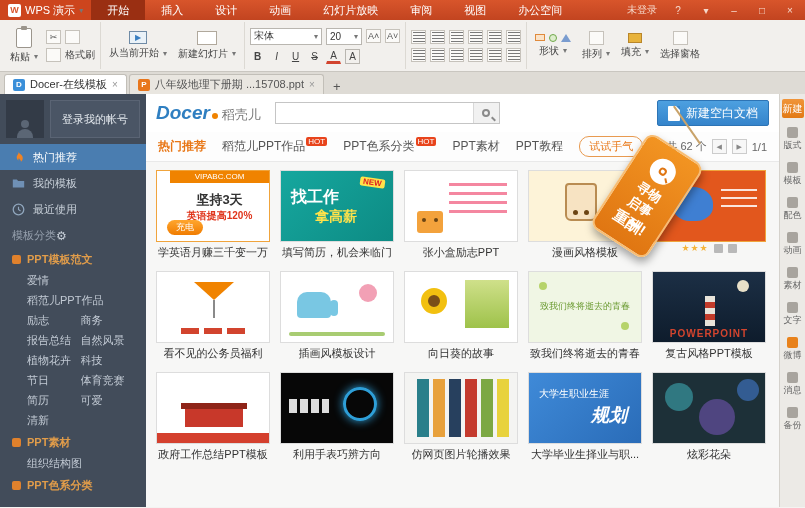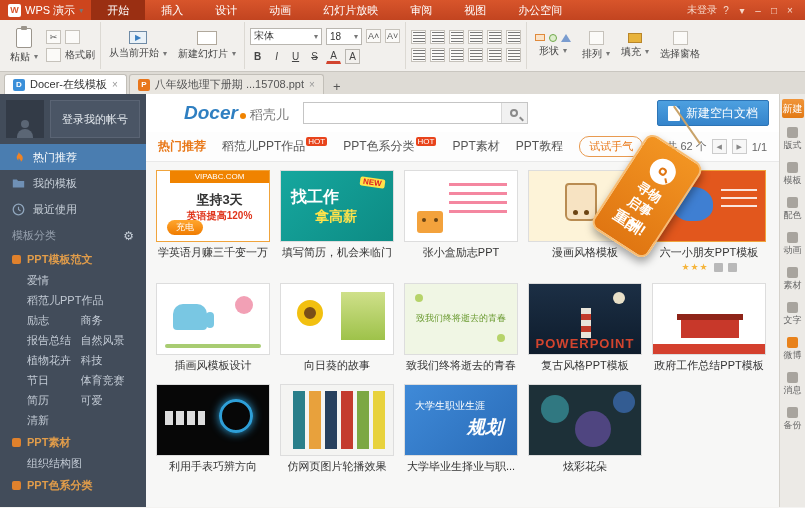--- a/index.html
+++ b/index.html
@@ -6,21 +6,21 @@
   *{box-sizing:border-box;}
   #app{width:805px;height:508px;position:relative;overflow:hidden;background:#f4f3f1;
        font-family:"Liberation Sans","DejaVu Sans",sans-serif;color:#333;}
   
   .titlebar{height:20px;background:linear-gradient(#d8552b,#c24420);display:flex;align-items:stretch;color:#fff;font-size:11px;}
   .logo{display:flex;align-items:center;gap:4px;padding:0 8px;background:#cd451d;}
   .wps-w{width:13px;height:13px;background:#fff;color:#d8552b;font-weight:bold;font-size:9px;text-align:center;line-height:13px;border-radius:2px;}
   .menu{display:flex;}
   .menu-item{padding:0 16px;display:flex;align-items:center;cursor:default;}
   .menu-item.active{background:#9a2f12;}
-  .tb-right{margin-left:auto;display:flex;align-items:center;gap:2px;padding-right:8px;font-size:10px;color:#f6d9cb;}
+  .tb-right{margin-left:auto;display:flex;align-items:center;gap:14px;padding-right:8px;font-size:10px;color:#f6d9cb;}
   .winbtn{width:14px;text-align:center;}
   
   .ribbon{height:52px;background:#f2f0ed;border-bottom:1px solid #c9c6c0;display:flex;align-items:stretch;padding:2px 2px;}
   .rgroup{display:flex;align-items:center;padding:0 5px;border-right:1px solid #dcd9d3;gap:5px;}
   .vbtn{display:flex;flex-direction:column;align-items:center;justify-content:center;font-size:10px;color:#444;gap:2px;padding:0 3px;min-width:34px;}
   .vstack{display:flex;flex-direction:column;gap:4px;font-size:10px;color:#444;}
   .hrow{display:flex;align-items:center;gap:4px;}
   .icbox{width:15px;height:14px;border:1px solid #c6c2bb;background:#fbfaf8;display:flex;align-items:center;justify-content:center;font-size:9px;color:#555;}
   .sel-box{height:17px;border:1px solid #b9b6b0;background:#fff;display:flex;align-items:center;justify-content:space-between;font-size:10px;padding:0 3px;color:#333;}
   .fmt-letter{width:15px;height:15px;display:flex;align-items:center;justify-content:center;border:1px solid transparent;font-size:10px;color:#444;}
@@ -51,31 +51,31 @@
   .sidebar{width:146px;background:#424c5a;color:#c8d0d9;font-size:11px;overflow:hidden;flex-shrink:0;}
   .account{display:flex;margin:6px;gap:6px;}
   .avatar{width:38px;height:38px;background:#333b47;display:flex;align-items:end;justify-content:center;}
   .person{width:18px;height:18px;position:relative;}
   .person:before{content:"";position:absolute;left:5px;top:0;width:8px;height:8px;border-radius:50%;background:#5b6675;}
   .person:after{content:"";position:absolute;left:1px;top:9px;width:16px;height:9px;border-radius:8px 8px 0 0;background:#5b6675;}
   .login-btn{flex:1;border:1px solid #5a6474;background:#4a5565;color:#e6ebf0;display:flex;align-items:center;justify-content:center;font-size:11px;}
   .snav-item{height:26px;display:flex;align-items:center;gap:8px;padding:0 12px;}
   .snav-item.active{background:#4a7db0;color:#fff;}
   .sic{width:13px;height:13px;flex-shrink:0;}
-  .classify{display:flex;align-items:center;justify-content:space-between;padding:6px 12px;color:#97a1ae;font-size:11px;}
+  .classify{display:flex;align-items:center;padding:6px 12px;color:#97a1ae;font-size:11px;}
   .gear{color:#c8d0d9;font-size:12px;}
   .sec{color:#e09c4a;font-weight:bold;padding:3px 12px;display:flex;gap:6px;align-items:center;font-size:11px;}
   .sec .bullet{width:9px;height:9px;background:#e0812c;border-radius:2px;}
   .links{display:flex;flex-wrap:wrap;padding:0 12px 2px 27px;}
   .links a{width:50%;line-height:20px;color:#c2cad4;text-decoration:none;font-size:11px;white-space:nowrap;overflow:hidden;}
   .links a.full{width:100%;}
   
   .center{width:633px;display:flex;flex-direction:column;background:#fff;position:relative;flex-shrink:0;}
   .dheader{height:38px;display:flex;align-items:center;padding:0 10px;gap:14px;}
-  .docer-logo{display:flex;align-items:baseline;gap:4px;margin-left:28px;}
+  .docer-logo{display:flex;align-items:baseline;gap:4px;}
   .docer-en{color:#2f7fc1;font-size:19px;font-weight:bold;font-style:italic;}
   .docer-dot{width:6px;height:6px;border-radius:50%;background:#f08300;display:inline-block;margin-left:-2px;}
   .docer-cn{color:#777;font-size:13px;}
   .search{width:225px;height:22px;border:1px solid #c5c5c5;display:flex;align-items:center;background:#fff;}
   .search input{flex:1;border:none;outline:none;font-size:11px;padding:0 6px;min-width:0;background:transparent;font-family:inherit;}
   .mag-btn{width:26px;height:100%;background:#f1f1f1;border-left:1px solid #d8d8d8;display:flex;align-items:center;justify-content:center;}
   .mag{width:8px;height:8px;border:2px solid #8a8a8a;border-radius:50%;position:relative;}
   .mag:after{content:"";position:absolute;left:7px;top:7px;width:5px;height:2px;background:#8a8a8a;transform:rotate(45deg);}
   .newdoc{margin-left:auto;height:26px;background:linear-gradient(#4da0e0,#3584cb);color:#fff;display:flex;align-items:center;gap:6px;padding:0 10px;border-radius:2px;font-size:12px;border:1px solid #2d74b5;}
   .docic{width:12px;height:15px;background:#fff;border-radius:1px;position:relative;}
@@ -126,21 +126,21 @@
   .pinkc{position:absolute;right:16px;top:12px;width:18px;height:18px;border-radius:50%;background:#f2a0b5;}
   .ground{position:absolute;bottom:6px;left:8px;right:8px;height:4px;background:#a8cc72;border-radius:2px;}
   .leafbg{position:absolute;right:8px;top:8px;width:44px;height:48px;background:linear-gradient(#cfe08a,#9ec24a);}
   .sunfl{position:absolute;left:16px;top:16px;width:26px;height:26px;border-radius:50%;background:#7a4f18;border:7px solid #f2c010;}
   .th8{background:#f0f6e4;}
   .youth-t{position:absolute;left:4px;right:4px;top:28px;text-align:center;color:#6a9a30;font-size:9px;white-space:nowrap;overflow:hidden;}
   .flower-dot{position:absolute;width:8px;height:8px;border-radius:50%;background:#b6d36a;}
   .th9{background:linear-gradient(#1c2f45,#0e1c2c);}
   .lighth{position:absolute;left:52px;bottom:16px;width:10px;height:30px;background:repeating-linear-gradient(#e8e4da 0 6px,#c23b2a 6px 12px);}
   .moon{position:absolute;right:16px;top:8px;width:12px;height:12px;border-radius:50%;background:#e8e0c8;}
-  .pptxt{position:absolute;bottom:3px;left:0;right:0;text-align:center;color:#d2442e;font-weight:bold;font-size:13px;letter-spacing:1px;}
+  .pptxt{position:absolute;bottom:3px;left:0;right:0;text-align:center;color:#d2442e;font-weight:bold;font-size:10px;letter-spacing:1px;}
   .tiananmen{position:absolute;left:28px;bottom:16px;width:58px;height:18px;background:#c8382a;}
   .tianroof{position:absolute;left:24px;bottom:34px;width:66px;height:6px;background:#8e2418;}
   .redband{position:absolute;bottom:0;left:0;right:0;height:10px;background:#d4402e;}
   .th11{background:#070707;}
   .watch{position:absolute;right:16px;top:14px;width:34px;height:34px;border-radius:50%;border:3px solid #2e9fd8;box-shadow:0 0 10px #2e9fd8;}
   .wtxt{position:absolute;left:8px;top:26px;width:40px;height:14px;background:repeating-linear-gradient(90deg,#ddd 0 8px,transparent 8px 11px);}
   .th12{background:#f4f4f2;}
   .spine{position:absolute;top:6px;bottom:6px;width:12px;}
   .th13{background:linear-gradient(135deg,#3f8ad8,#2a6cb8);}
   .c1{color:#fff;font-size:10px;position:absolute;left:10px;top:14px;}
@@ -232,21 +232,21 @@
     </div>
 
     <div class="rgroup">
       <div class="vstack">
         <div class="hrow">
           <div class="sel-box" style="width:72px">
             <span>宋体</span>
             <span class="dd">▾</span>
           </div>
           <div class="sel-box" style="width:36px">
-            <span>18</span>
+            <span>20</span>
             <span class="dd">▾</span>
           </div>
           <span class="icbox">A˄</span>
           <span class="icbox">A˅</span>
         </div>
         <div class="hrow">
           <span class="fmt-letter b">B</span>
           <span class="fmt-letter i">I</span>
           <span class="fmt-letter u">U</span>
           <span class="fmt-letter s">S</span>
@@ -477,28 +477,35 @@
           <div class="thumb th3">
             <span class="teacup"></span>
           </div>
           <div class="cap">漫画风格模板</div>
         </div>
         <div class="tile">
           <div class="thumb th4" style="border-color:#f0a43c">
             <span class="mouse"></span>
             <span class="wlines"></span>
           </div>
-          <div class="cap">六一小朋友PPT模板</div>
           <div class="tile-extra">
             <span class="stars">★★★</span>
             <span class="mini-ic"></span>
             <span class="mini-ic"></span>
           </div>
         </div>
 
+        <div class="tile">
+          <div class="thumb">
+            <span class="umb"></span>
+            <span class="umb-stem"></span>
+            <span class="redline"></span>
+          </div>
+          <div class="cap">看不见的公务员福利</div>
+        </div>
         <div class="tile">
           <div class="thumb">
             <span class="eleph"></span>
             <span class="pinkc"></span>
             <span class="ground"></span>
           </div>
           <div class="cap">插画风模板设计</div>
         </div>
         <div class="tile">
           <div class="thumb">

